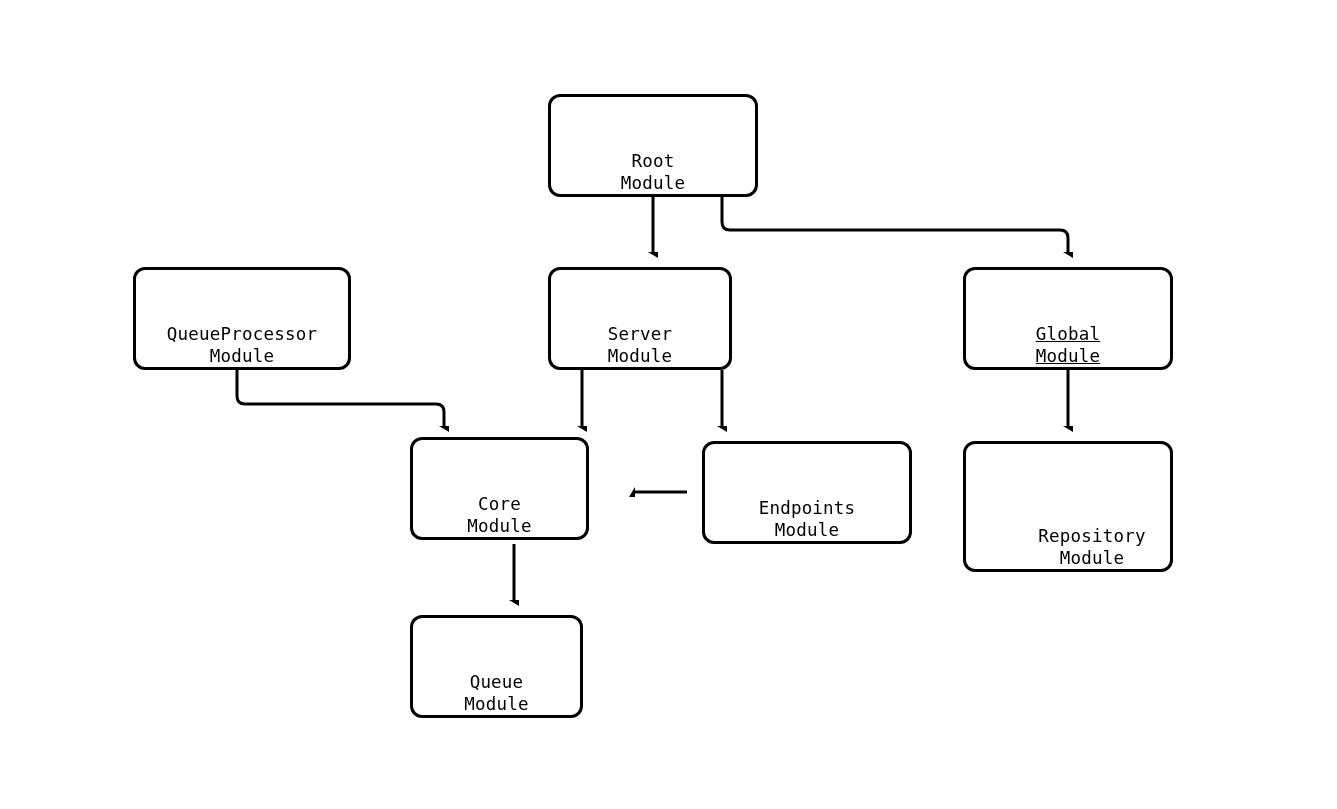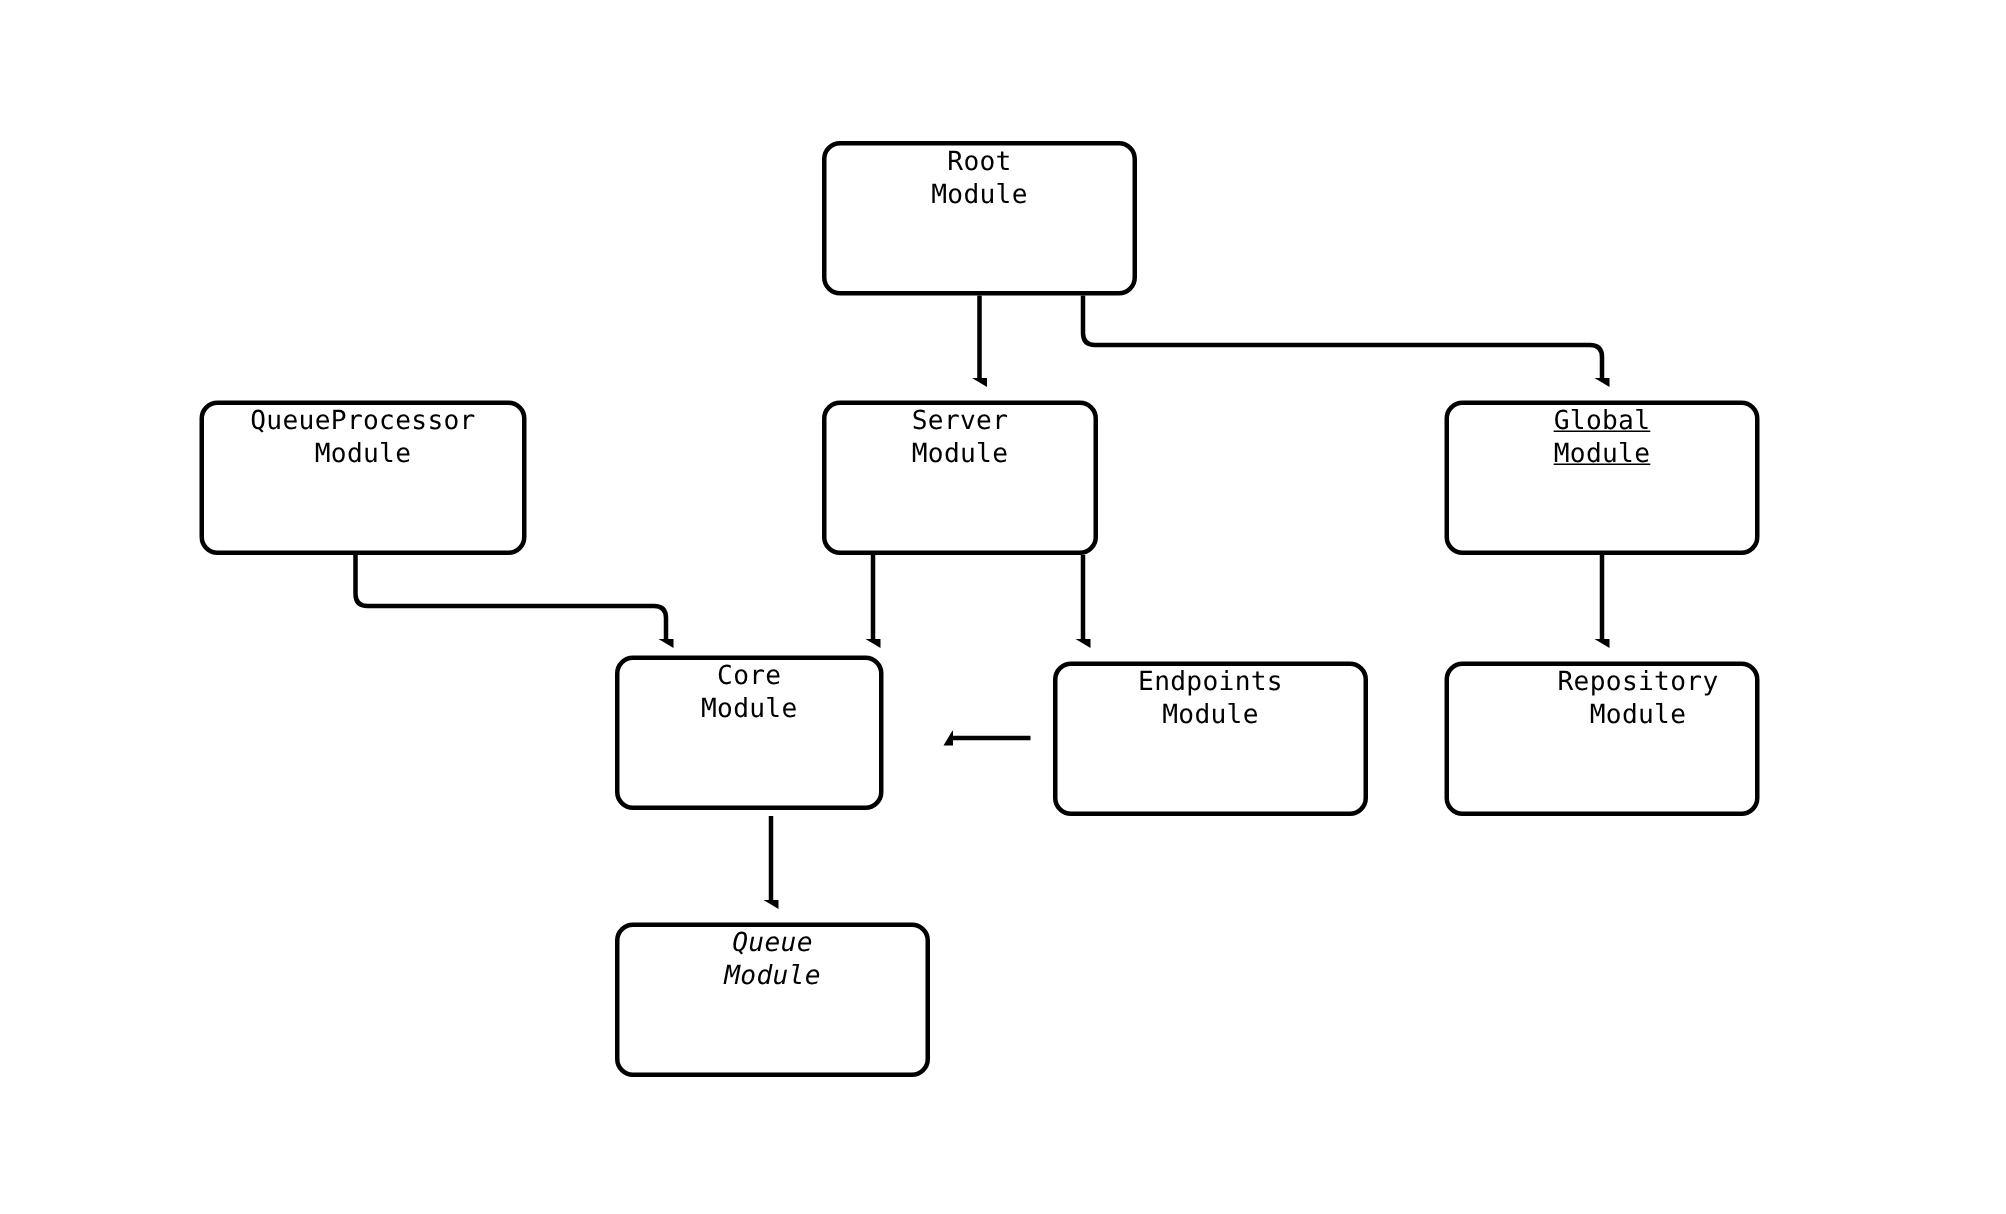--- a/index.html
+++ b/index.html
@@ -26,21 +26,21 @@
     width: 1337px;
     height: 809px;
   }
   .node {
     position: absolute;
     box-sizing: border-box;
     background: #ffffff;
     border: 3px solid #000000;
     border-radius: 12px;
     display: flex;
-    align-items: flex-start;
+    align-items: flex-end;
     justify-content: center;
     z-index: 2;
   }
   .node-label {
     font-family: "DejaVu Sans Mono", "Liberation Mono", monospace;
     font-size: 17.5px;
     line-height: 22px;
     font-weight: 400;
     color: #000000;
     text-align: center;
@@ -98,23 +98,23 @@
   <div class="node" style="left: 410px; top: 437px; width: 179px; height: 103px; background: rgb(255, 255, 255); border-color: rgb(0, 0, 0); border-width: 3px; border-radius: 12px;">
     <span class="node-label">Core
 Module</span>
   </div>
 
   <div class="node" style="left: 702px; top: 441px; width: 210px; height: 103px; background: rgb(255, 255, 255); border-color: rgb(0, 0, 0); border-width: 3px; border-radius: 12px;">
     <span class="node-label">Endpoints
 Module</span>
   </div>
 
-  <div class="node" style="left: 963px; top: 441px; width: 210px; height: 103px; background: rgb(255, 255, 255); border-color: rgb(0, 0, 0); border-width: 3px; border-radius: 12px; padding-left: 48px;">
+  <div class="node" style="left: 963px; top: 441px; width: 210px; height: 131px; background: rgb(255, 255, 255); border-color: rgb(0, 0, 0); border-width: 3px; border-radius: 12px; padding-left: 48px;">
     <span class="node-label">Repository
 Module</span>
   </div>
 
-  <div class="node" style="left: 410px; top: 615px; width: 210px; height: 103px; background: rgb(255, 255, 255); border-color: rgb(0, 0, 0); border-width: 3px; border-radius: 12px; font-style: italic;">
+  <div class="node" style="left: 410px; top: 615px; width: 173px; height: 103px; background: rgb(255, 255, 255); border-color: rgb(0, 0, 0); border-width: 3px; border-radius: 12px;">
     <span class="node-label">Queue
 Module</span>
   </div>
 
 </div>
 
 </body></html>

